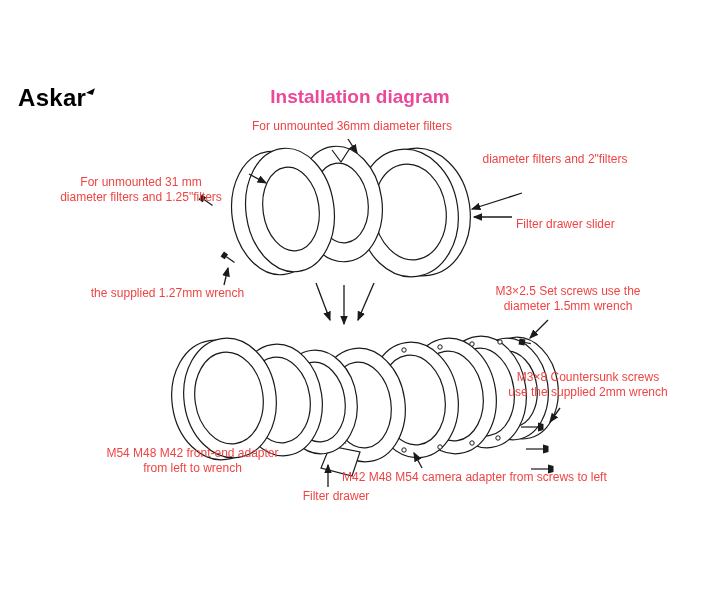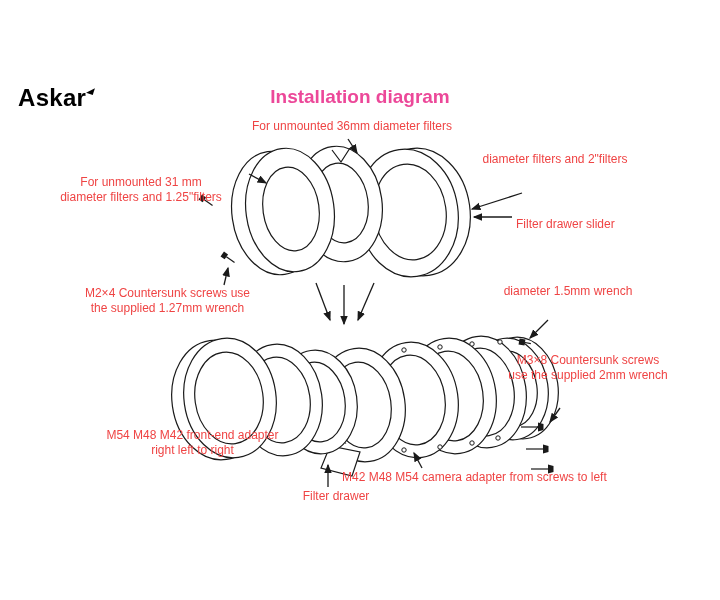--- a/index.html
+++ b/index.html
@@ -162,35 +162,35 @@
     <div>diameter filters and 1.25"filters</div>
   </div>
 
   <div class="label center" style="left:462px; top:152px; width:186px;">
     <div>diameter filters and 2"filters</div>
   </div>
 
   <div class="label nowrap" style="left:516px; top:217px;">Filter drawer slider</div>
 
   <div class="label center" style="left:55px; top:286px; width:225px;">
-    <div>M2×4 Countersunk screws use</div>
     <div>the supplied 1.27mm wrench</div>
   </div>
 
   <div class="label center" style="left:470px; top:284px; width:196px;">
+    <div>M3×2.5 Set screws use the</div>
     <div>diameter 1.5mm wrench</div>
   </div>
 
-  <div class="label center" style="left:490px; top:353px; width:196px;">
+  <div class="label center" style="left:490px; top:370px; width:196px;">
     <div>M3×8 Countersunk screws</div>
     <div>use the supplied 2mm wrench</div>
   </div>
 
-  <div class="label center" style="left:75px; top:428px; width:235px;">
+  <div class="label center" style="left:75px; top:446px; width:235px;">
     <div>M54 M48 M42 front-end adapter</div>
-    <div>right left to right</div>
+    <div>from left to wrench</div>
   </div>
 
   <div class="label center" style="left:295px; top:489px; width:82px;">Filter drawer</div>
 
   <div class="label nowrap" style="left:342px; top:470px;">M42 M48 M54 camera adapter from screws to left</div>
 
 </div>
 
 </body></html>

